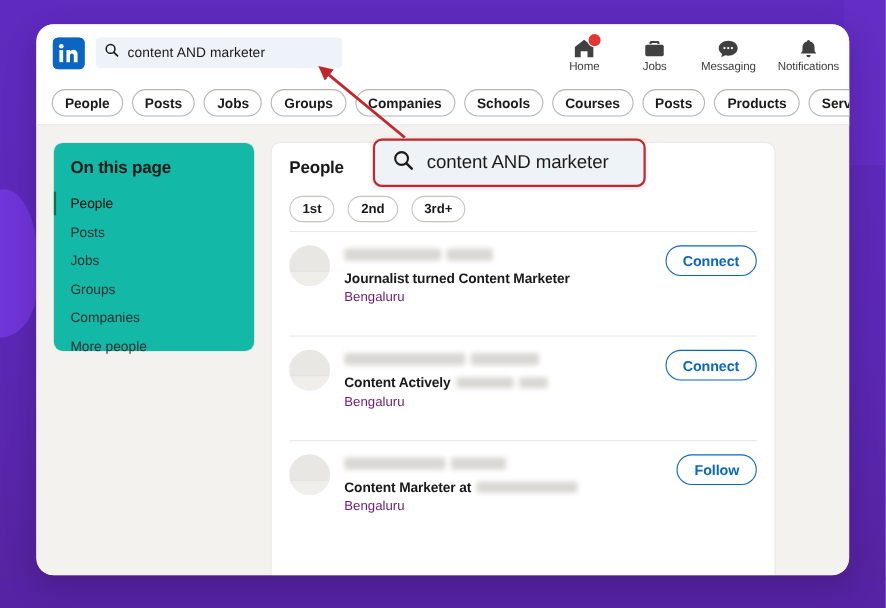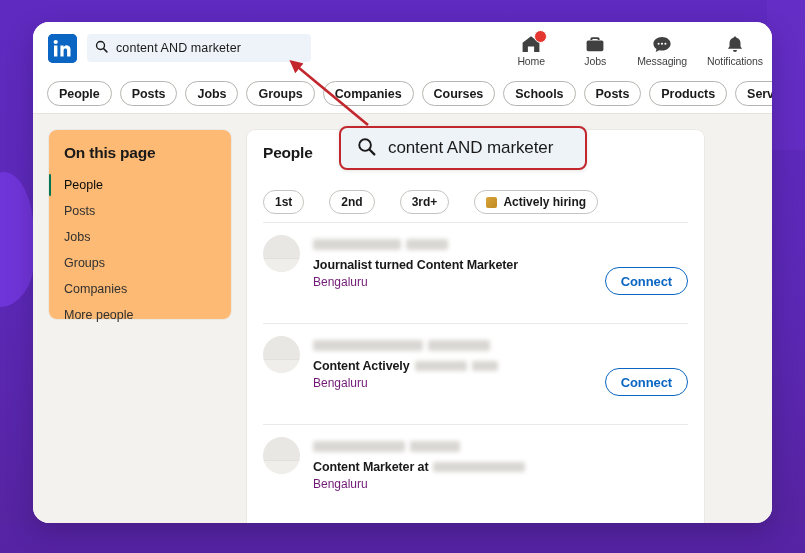--- a/index.html
+++ b/index.html
@@ -184,21 +184,21 @@
     display: flex;
     gap: 16px;
     padding: 16px 0 0 16px;
     height: 409px;
     background: #f4f2ee;
   }
 
   .sidebar {
     width: 182px;
     flex: 0 0 auto;
-    background: #fdba74;
+    background: #14b8a6;
     border-radius: 8px;
     padding: 14px 0 14px 0;
     height: 189px;
     box-shadow: 0 0 0 1px rgba(0,0,0,.04);
   }
   .sidebar-title {
     font-size: 15.5px;
     font-weight: bold;
     color: #191919;
     padding: 0 15px 10px 15px;
@@ -233,22 +233,22 @@
   }
   .results-title {
     font-size: 15.5px;
     font-weight: bold;
     color: #191919;
     letter-spacing: -.2px;
   }
 
   .chip-row {
     display: flex;
-    gap: 25px;
-    margin-top: 28px;
+    gap: 12px;
+    margin-top: 16px;
     margin-bottom: 8px;
     align-items: flex-end;
   }
   .chip {
     border: 1px solid #c6c4c0;
     border-radius: 13px;
     height: 24px;
     padding: 0 11px;
     display: inline-flex;
     align-items: center;
@@ -330,21 +330,20 @@
     border-radius: 15px;
     height: 28px;
     padding: 0 15px;
     font-size: 13px;
     font-weight: bold;
     display: inline-flex;
     align-items: center;
     margin-left: 12px;
     letter-spacing: -.1px;
     cursor: pointer;
-    margin-top: 32px;
   }
 
   
   .callout {
     position: absolute;
     left: 339px;
     top: 126px;
     width: 248px;
     height: 44px;
     background: #eef3f8;
@@ -454,22 +453,22 @@
 
       </div>
     </div>
 
     <div class="pill-row">
       <div class="pill">People</div>
       <div class="pill">Posts</div>
       <div class="pill">Jobs</div>
       <div class="pill">Groups</div>
       <div class="pill">Companies</div>
+      <div class="pill">Schools</div>
       <div class="pill">Courses</div>
-      <div class="pill">Schools</div>
       <div class="pill">Posts</div>
       <div class="pill">Products</div>
       <div class="pill">Services</div>
     </div>
   </div>
 
   <div class="li-body">
 
     <div class="sidebar">
       <div class="sidebar-title">On this page</div>
@@ -487,24 +486,20 @@
       <div class="chip-row">
         <div class="chip">
             <span>1st</span>
           </div>
         <div class="chip">
             <span>2nd</span>
           </div>
         <div class="chip">
             <span>3rd+</span>
           </div>
-        <div class="chip">
-          <span class="hire-icon"></span>
-          <span>Actively hiring</span>
-        </div>
       </div>
 
       <div class="person-row">
         <div class="avatar"></div>
         <div class="person-info">
           <div class="name-line">
             <span class="blur-bar" style="width:88px"></span><span class="blur-bar" style="width:42px"></span>
           </div>
           <div class="headline">
             <span>Journalist turned Content Marketer</span>
@@ -535,20 +530,21 @@
         <div class="person-info">
           <div class="name-line">
             <span class="blur-bar" style="width:92px"></span><span class="blur-bar" style="width:50px"></span>
           </div>
           <div class="headline">
             <span>Content Marketer at</span>
             <span class="blur-bar" style="width:92px"></span>
           </div>
           <div class="location">Bengaluru</div>
         </div>
+        <button class="action-btn">Follow</button>
       </div>
 
     </div>
   </div>
 </div>
 
 <svg class="arrow-svg" viewBox="0 0 805 553">
   <defs>
     <marker id="arrowhead" markerWidth="5" markerHeight="5" refX="3.2" refY="2.5" orient="auto">
       <path d="M0,0 L5,2.5 L0,5 z" fill="#c1272d"></path>

